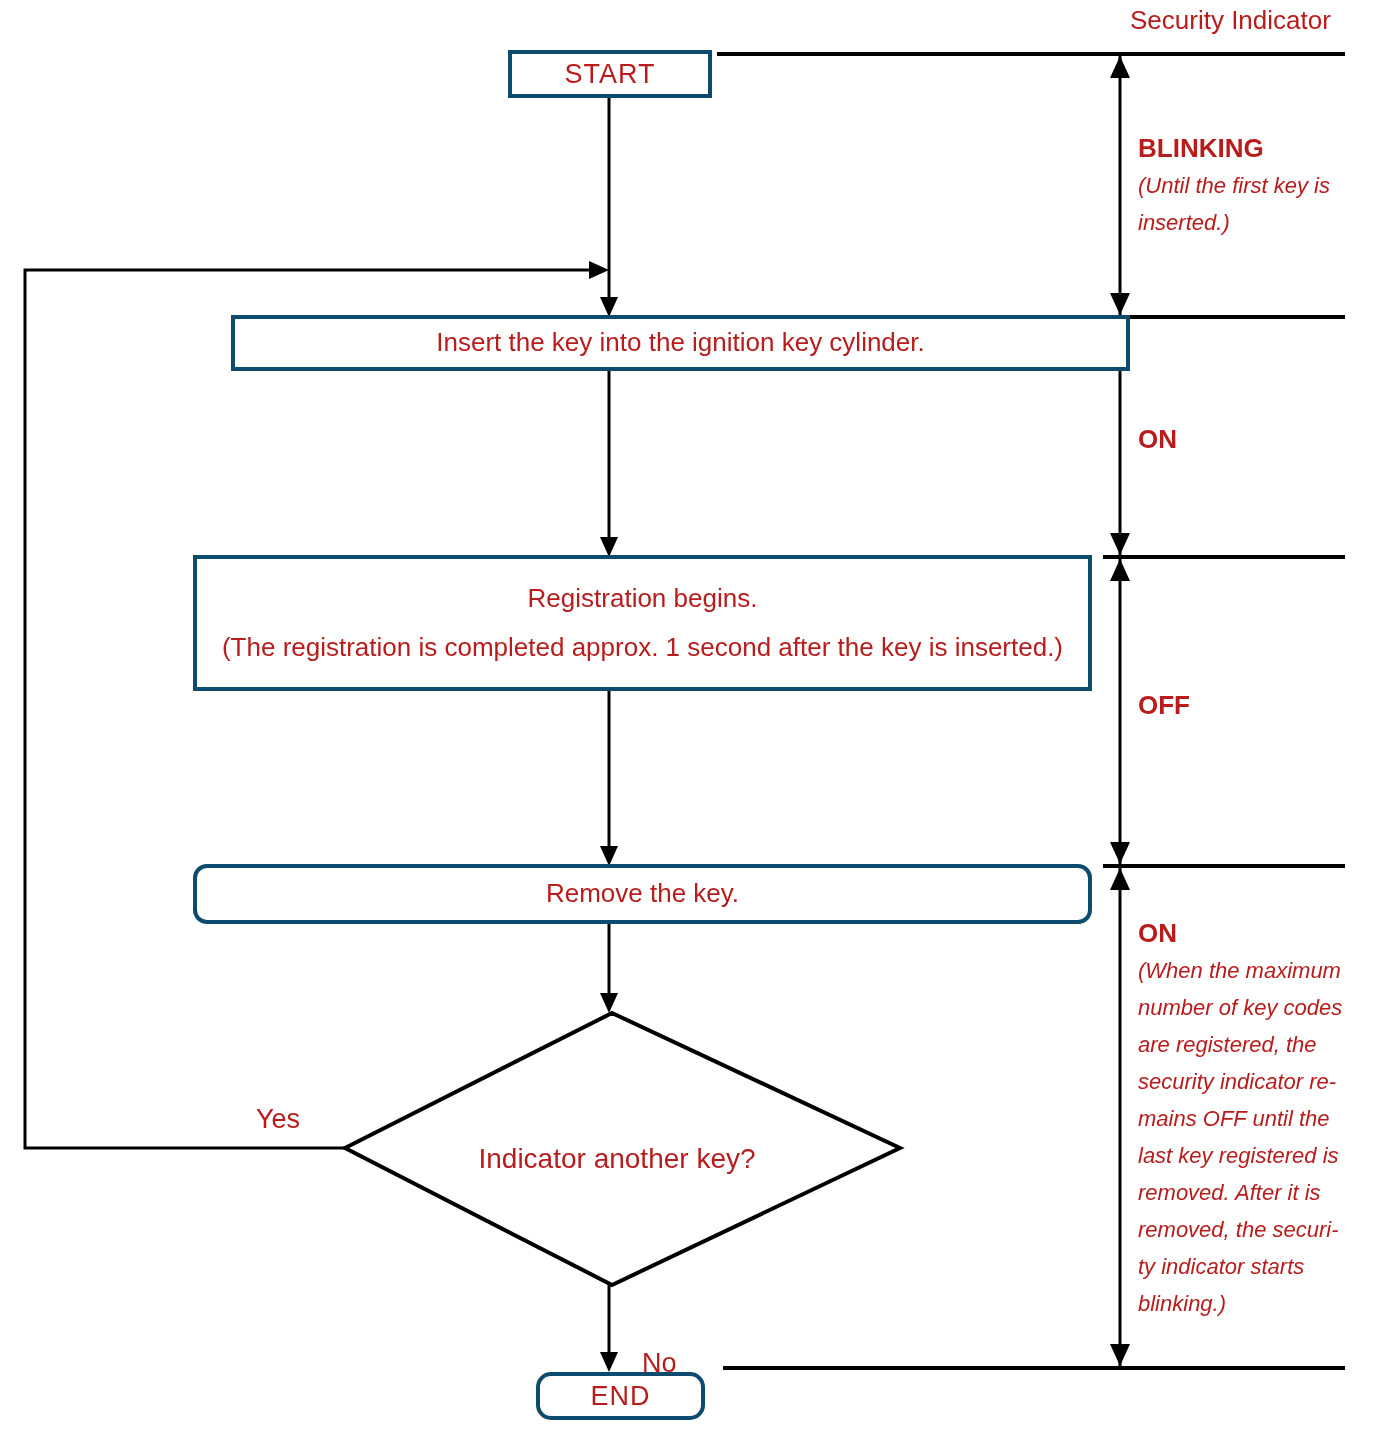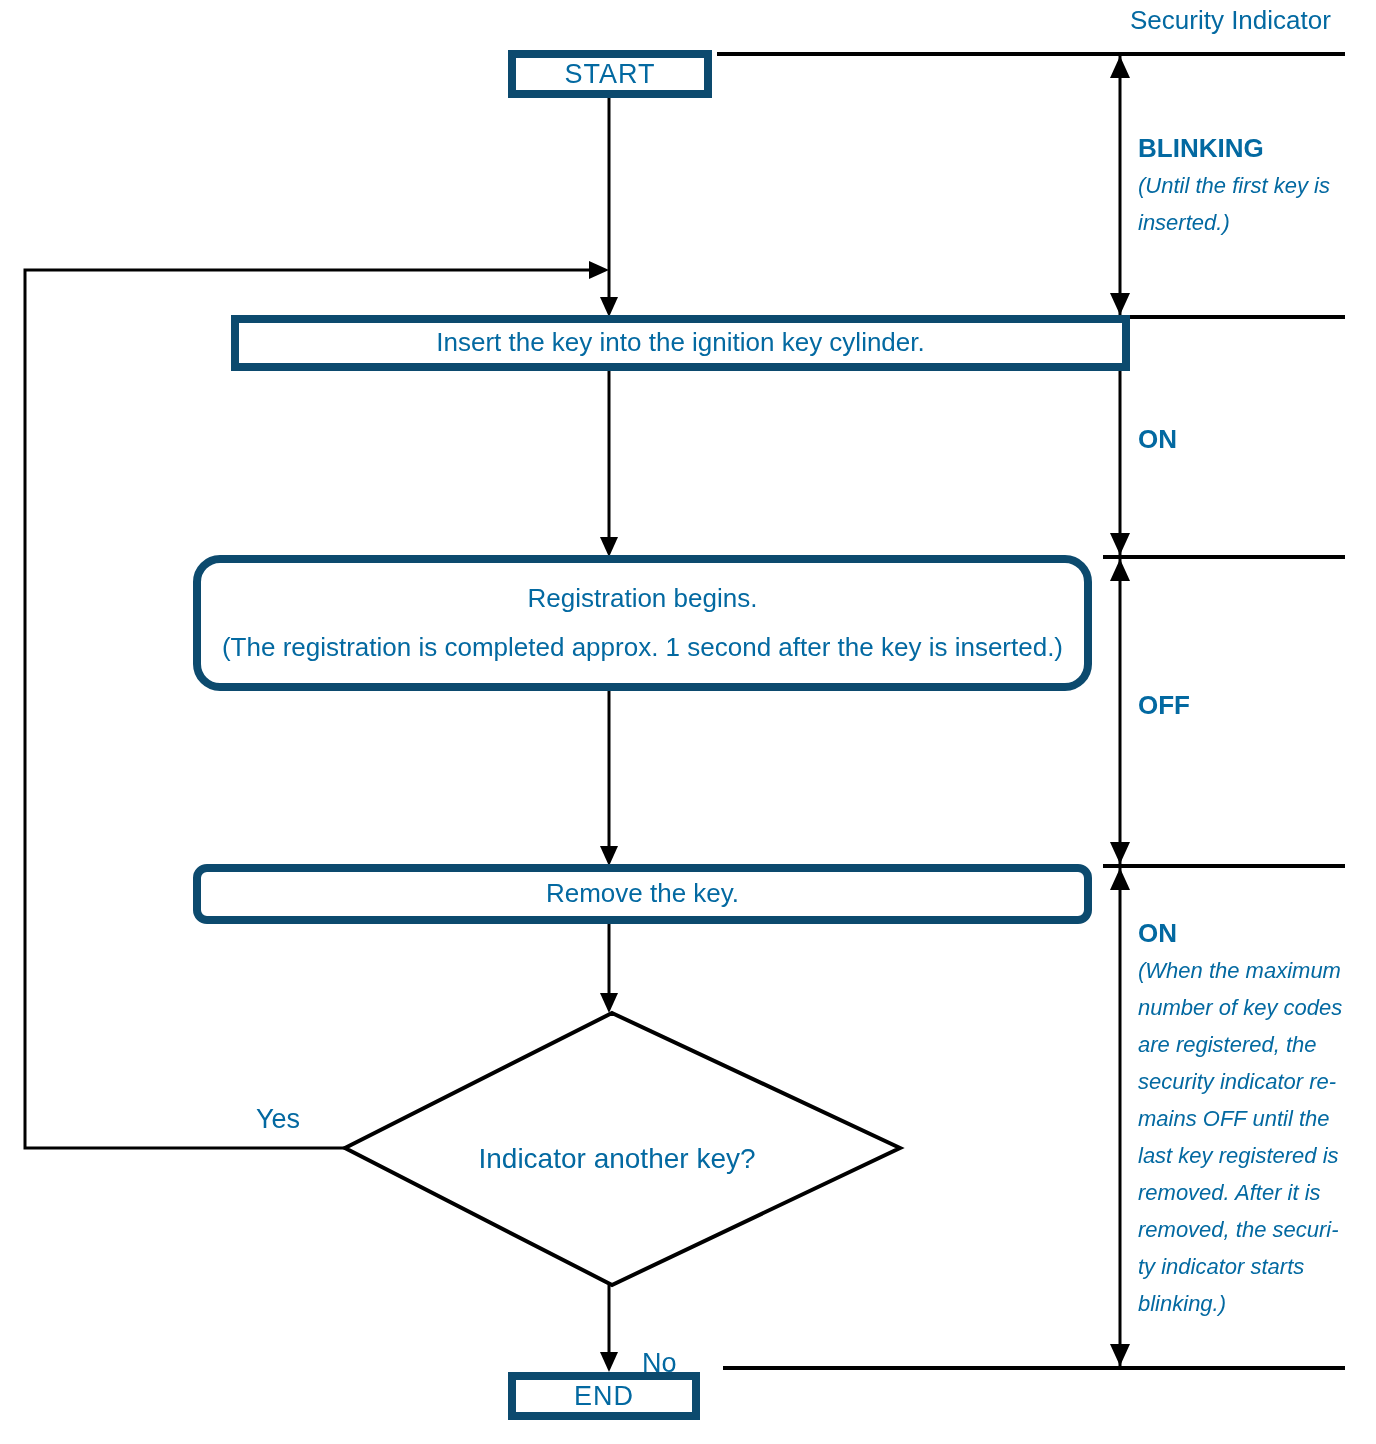--- a/index.html
+++ b/index.html
@@ -1,44 +1,43 @@
 <!DOCTYPE html>
 <html><head>
 <meta charset="utf-8">
 <style>
   html, body { margin: 0; padding: 0; background: #ffffff; }
   .canvas {
     position: relative;
     width: 1376px;
     height: 1444px;
     background: #ffffff;
-    color: #0369a1;
+    color: #b91c1c;
     font-family: "Liberation Sans", sans-serif;
     overflow: hidden;
   }
   .canvas * { box-sizing: border-box; }
   svg.wires { position: absolute; left: 0; top: 0; width: 1376px; height: 1444px; }
   .box {
     position: absolute;
-    border: 8px solid #0c4a6e;
+    border: 4px solid #0c4a6e;
     background: #ffffff;
     display: flex;
     align-items: center;
     justify-content: center;
     text-align: center;
     font-size: 26px;
     line-height: 1.2;
     white-space: nowrap;
   }
   .box.terminal { font-size: 27px; letter-spacing: 1px; }
   .box.process-multi {
     flex-direction: column;
     gap: 18px;
     white-space: nowrap;
-    border-radius: 27px;
   }
   .label { position: absolute; font-size: 27px; }
   .title {
     position: absolute;
     left: 1130px; top: 5px; width: 230px;
     font-size: 26px;
     white-space: nowrap;
   }
   .decision-text {
     position: absolute;
@@ -116,21 +115,21 @@
   </div>
 
   <div class="box" style="left:193px; top:864px; width:899px; height:60px;border-radius:14px;">Remove the key.</div>
 
   <div class="decision-text">Indicator another key?</div>
 
   <div class="label" style="left:256px; top:1104px;">Yes</div>
 
   <div class="label" style="left:642px; top:1348px;">No</div>
 
-  <div class="box terminal" style="left:508px; top:1372px; width:192px; height:48px;">END</div>
+  <div class="box terminal" style="left:536px; top:1372px; width:169px; height:48px;border-radius:15px;">END</div>
 
   <div class="ind-state" style="top:133px;">BLINKING</div>
   <div class="ind-detail" style="top:167px;">(Until the first key is
 inserted.)</div>
 
   <div class="ind-state" style="top:424px;">ON</div>
 
   <div class="ind-state" style="top:690px;">OFF</div>
 
   <div class="ind-state" style="top:918px;">ON</div>

